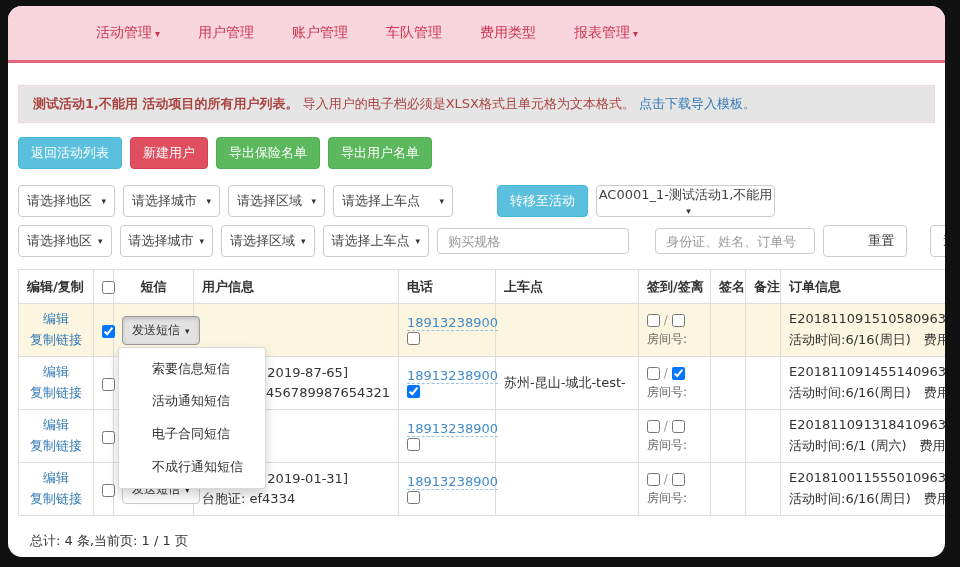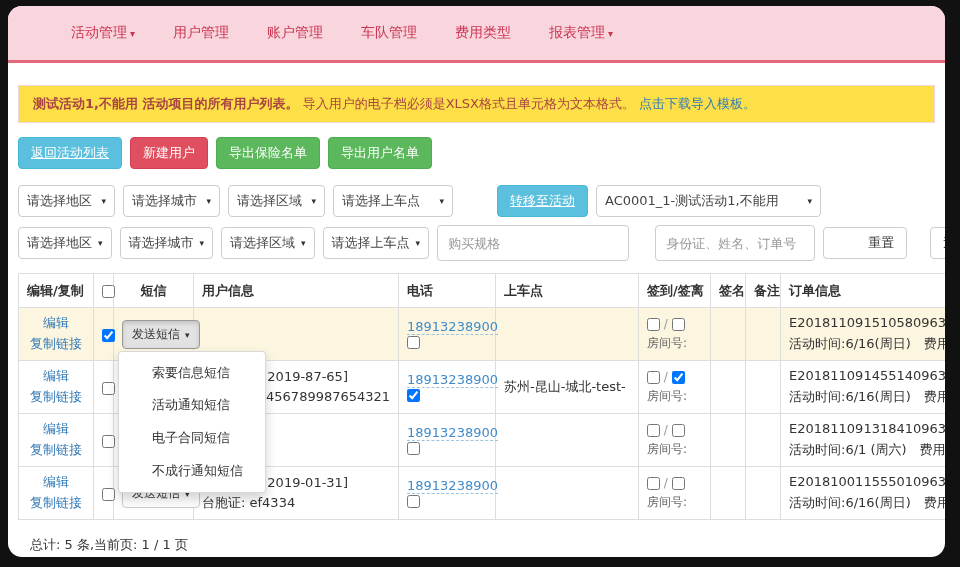--- a/index.html
+++ b/index.html
@@ -3,51 +3,51 @@
 <meta charset="utf-8">
 <style>
   * { box-sizing: border-box; margin: 0; padding: 0; }
   html,body { width: 960px; height: 567px; background: #111; overflow: hidden;
     font-family: "DejaVu Sans", "Liberation Sans", sans-serif; }
   .frame { position: absolute; left: 8px; top: 6px; width: 937px; height: 551px;
     background: #fff; border-radius: 14px; overflow: hidden; }
 
   
   .navbar { height: 57px; background: #f9d6dd; border-bottom: 3px solid #e4677c;
-    display: flex; align-items: center; gap: 38px; padding-left: 63px; }
+    display: flex; align-items: center; gap: 38px; padding-left: 88px; }
   .nav-item { color: #cb3554; font-size: 14px; cursor: pointer; white-space: nowrap; }
   .nav-item .caret { font-size: 10px; margin-left: 3px; }
 
   .content { padding: 10px 10px 0 10px; }
 
   
-  .alert { margin-top: 12px; background: #fde047; border: 1px solid #efd8d8;
+  .alert { margin-top: 12px; background: #e5e5e5; border: 1px solid #efd8d8;
     border-radius: 0; padding: 9px 14px; font-size: 13px; color: #a94442; }
   .alert b { font-weight: bold; }
   .alert a { color: #337ab7; text-decoration: none; cursor: pointer; }
 
   
   .btn { display: inline-block; height: 32px; line-height: 30px; padding: 0 12px;
     border-radius: 4px; border: 1px solid transparent; font-size: 13px; color: #fff;
     cursor: pointer; white-space: nowrap; }
-  .btn-info    { background: #5bc0de; border-color: #46b8da; text-decoration: underline; }
+  .btn-info    { background: #5bc0de; border-color: #46b8da; }
   .btn-danger  { background: #e04f5f; border-color: #d43f51; }
   .btn-success { background: #5cb85c; border-color: #4cae4c; }
   .btn-default { background: #fff; border-color: #ccc; color: #333; }
   .toolbar { margin-top: 14px; display: flex; gap: 8px; }
 
   
   .filter-row { display: flex; align-items: center; margin-top: 16px; white-space: nowrap; }
   .filter-row.second { margin-top: 8px; }
   .sel { display: inline-flex; align-items: center; justify-content: space-between;
     height: 32px; border: 1px solid #ccc; border-radius: 4px; background: #fff;
     font-size: 13px; color: #444; padding: 0 8px; margin-right: 8px; cursor: pointer; }
   .sel .sel-caret { font-size: 9px; color: #333; margin-left: 6px; }
-  .w-97 { width: 97px; } .w-120 { width: 120px; } .w-210 { width: 225px; }
-  .txt { height: 36px; border: 1px solid #ccc; border-radius: 4px; padding: 0 10px;
+  .w-97 { width: 97px; } .w-120 { width: 120px; } .w-210 { width: 179px; flex-direction: column; }
+  .txt { height: 26px; border: 1px solid #ccc; border-radius: 4px; padding: 0 10px;
     font-size: 13px; color: #333; margin-right: 8px; font-family: inherit; }
   .txt::placeholder { color: #999; }
   .spacer40 { width: 36px; }
 
   
   .table-wrap { margin-top: 12px; }
   table { border-collapse: collapse; table-layout: fixed; width: 1017px; font-size: 13px; }
   th, td { border: 1px solid #ddd; padding: 4px 8px; vertical-align: middle;
     overflow: visible; }
   th { font-weight: bold; color: #333; text-align: left; height: 34px; white-space: nowrap; }
@@ -302,16 +302,16 @@
             <td class="c-order">
               <div>E20181001155501096300003</div>
               <div>活动时间:6/16(周日)　费用类型:</div>
             </td>
           </tr>
 
         </tbody>
       </table>
     </div>
 
-    <div class="footer">总计: 5 条,当前页: 1 / 1 页</div>
+    <div class="footer">总计: 4 条,当前页: 1 / 1 页</div>
 
   </div>
 </div>
 
 </body></html>

